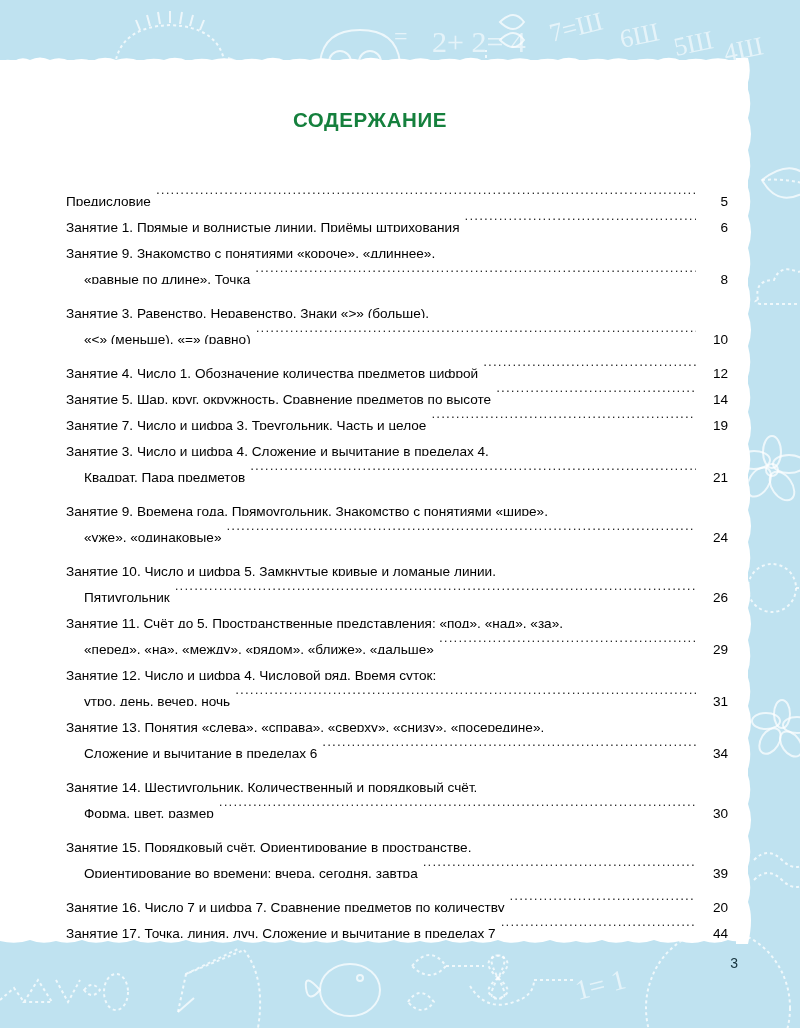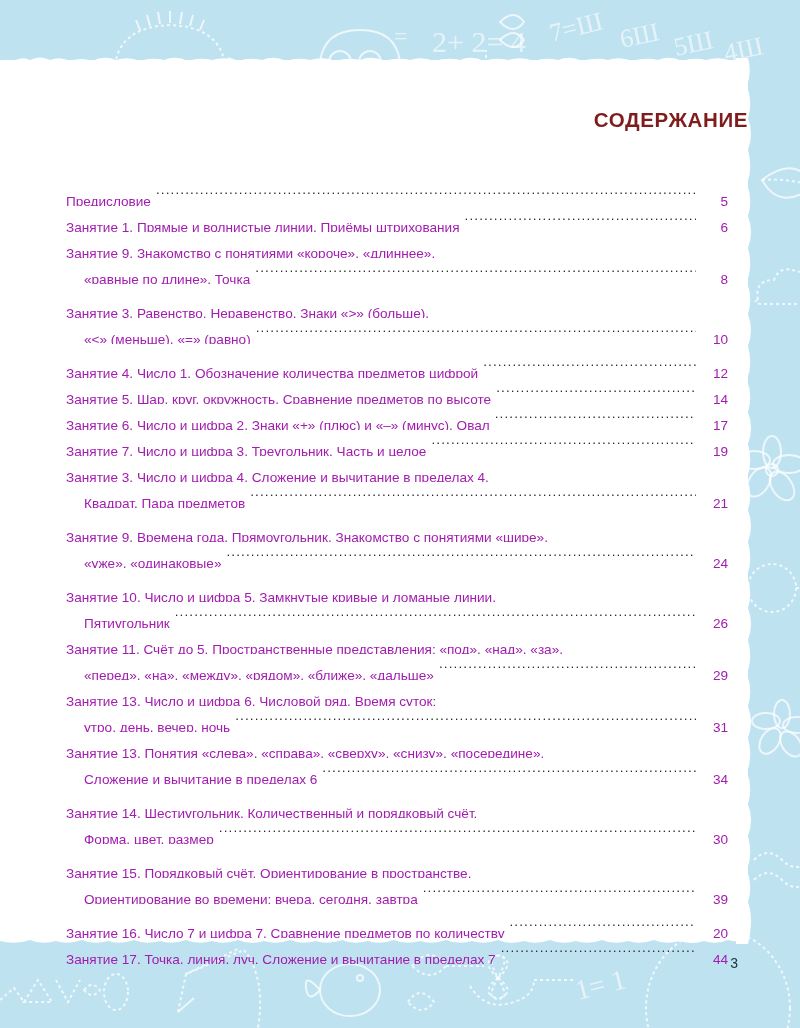--- a/index.html
+++ b/index.html
@@ -96,36 +96,35 @@
     width: 748px;
     height: 880px;
     z-index: 10;
   }
 
   .toc-title {
     position: absolute;
     left: 0;
     top: 48px;
     width: 740px;
-    text-align: right;
+    text-align: center;
     font-size: 20.5px;
     font-weight: bold;
     letter-spacing: 0.6px;
-    color: #7f1d1d;
+    color: #15803d;
     font-family: "Liberation Sans", sans-serif;
-    padding-left: 8px;
   }
 
   .toc-list {
     position: absolute;
     left: 66px;
     top: 120px;
     width: 662px;
     font-size: 13.6px;
-    color: #a21caf;
+    color: #000000;
     font-family: "Liberation Sans", sans-serif;
   }
 
   
   .toc-entry {
     margin: 0;
   }
   .toc-entry.gap-before {
     margin-top: 8px;
   }
@@ -386,27 +385,20 @@
         </div>
         <div class="toc-entry">
           <div class="toc-line">
             <span class="label">Занятие 5. Шар, круг, окружность. Сравнение предметов по высоте</span>
             <span class="leader"></span>
             <span class="pageno">14</span>
           </div>
         </div>
         <div class="toc-entry">
           <div class="toc-line">
-            <span class="label">Занятие 6. Число и цифра 2. Знаки «+» (плюс) и «–» (минус). Овал</span>
-            <span class="leader"></span>
-            <span class="pageno">17</span>
-          </div>
-        </div>
-        <div class="toc-entry">
-          <div class="toc-line">
             <span class="label">Занятие 7. Число и цифра 3. Треугольник. Часть и целое</span>
             <span class="leader"></span>
             <span class="pageno">19</span>
           </div>
         </div>
         <div class="toc-entry">
           <div class="toc-line no-leader">
             <span class="label">Занятие 3. Число и цифра 4. Сложение и вычитание в пределах 4.</span>
             <span class="leader"></span>
             <span class="pageno"></span>
@@ -448,21 +440,21 @@
             <span class="pageno"></span>
           </div>
           <div class="toc-line cont">
             <span class="label">«перед», «на», «между», «рядом», «ближе», «дальше»</span>
             <span class="leader"></span>
             <span class="pageno">29</span>
           </div>
         </div>
         <div class="toc-entry">
           <div class="toc-line no-leader">
-            <span class="label">Занятие 13. Число и цифра 6. Числовой ряд. Время суток:</span>
+            <span class="label">Занятие 12. Число и цифра 4. Числовой ряд. Время суток:</span>
             <span class="leader"></span>
             <span class="pageno"></span>
           </div>
           <div class="toc-line cont">
             <span class="label">утро, день, вечер, ночь</span>
             <span class="leader"></span>
             <span class="pageno">31</span>
           </div>
         </div>
         <div class="toc-entry">

